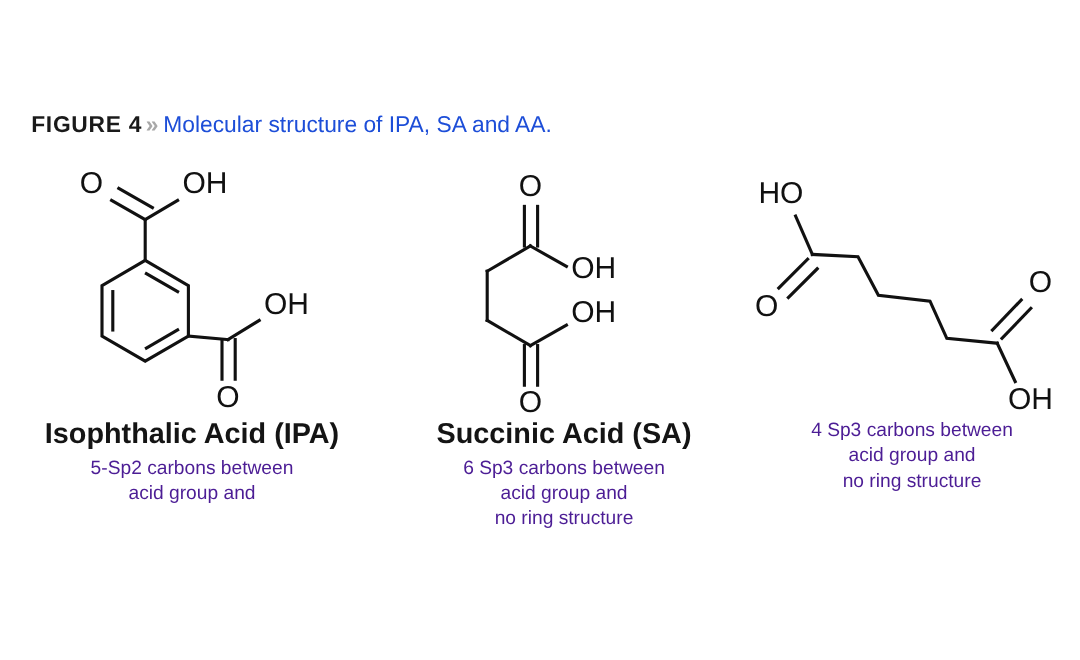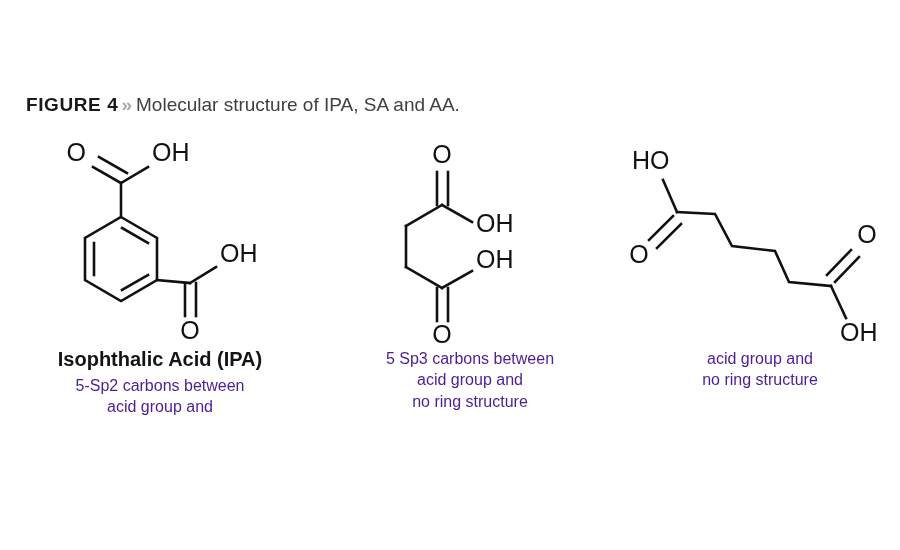--- a/index.html
+++ b/index.html
@@ -32,21 +32,21 @@
   }
   .fig-chevron {
     font-size: 19px;
     font-weight: bold;
     color: #a8a8a8;
     margin: 0 4px 0 3px;
   }
   .fig-title {
     font-size: 19px;
     font-weight: normal;
-    color: #404040;
+    color: #1d4ed8;
   }
 
   
   #panels {
     position: absolute;
     left: 0;
     top: 136px;
     width: 900px;
     height: 330px;
     display: flex;
@@ -75,21 +75,21 @@
   }
 
   .caption-block {
     position: absolute;
     left: 0;
     top: 212px;
     width: 100%;
     text-align: center;
   }
   .mol-name {
-    font-size: 20px;
+    font-size: 24px;
     font-weight: bold;
     color: #141414;
     line-height: 1.15;
     margin-bottom: 4px;
     white-space: nowrap;
   }
   .mol-desc-line {
     font-size: 16px;
     font-weight: normal;
     color: #4c1d95;
@@ -177,21 +177,22 @@
 
         <line class="bond" x1="122" y1="152" x2="152" y2="135"></line>
         <text class="atom atom-start" x="156" y="132">OH</text>
 
         <line class="bond" x1="117" y1="152" x2="117" y2="185"></line>
         <line class="bond" x1="128" y1="152" x2="128" y2="185"></line>
         <text class="atom atom-mid" x="122" y="207">O</text>
       </svg>
     </div>
     <div class="caption-block">
-      <div class="mol-desc-line">5 Sp3 carbons between</div>
+      <div class="mol-name">Succinic Acid (SA)</div>
+      <div class="mol-desc-line">6 Sp3 carbons between</div>
       <div class="mol-desc-line">acid group and</div>
       <div class="mol-desc-line">no ring structure</div>
     </div>
   </div>
 
   <div class="panel panel-aa">
     <div class="struct-wrap">
       <svg width="280" height="212" viewBox="0 0 280 212">
 
         <line class="bond" x1="57" y1="76" x2="43" y2="44"></line>
@@ -205,18 +206,19 @@
 
         <line class="bond" x1="215" y1="146" x2="239" y2="121"></line>
         <line class="bond" x1="207" y1="139" x2="231" y2="114"></line>
         <text class="atom atom-mid" x="247" y="107">O</text>
 
         <line class="bond" x1="211" y1="150" x2="226" y2="182"></line>
         <text class="atom atom-start" x="220" y="205">OH</text>
       </svg>
     </div>
     <div class="caption-block">
+      <div class="mol-desc-line">4 Sp3 carbons between</div>
       <div class="mol-desc-line">acid group and</div>
       <div class="mol-desc-line">no ring structure</div>
     </div>
   </div>
 
 </div>
 
 </body></html>

